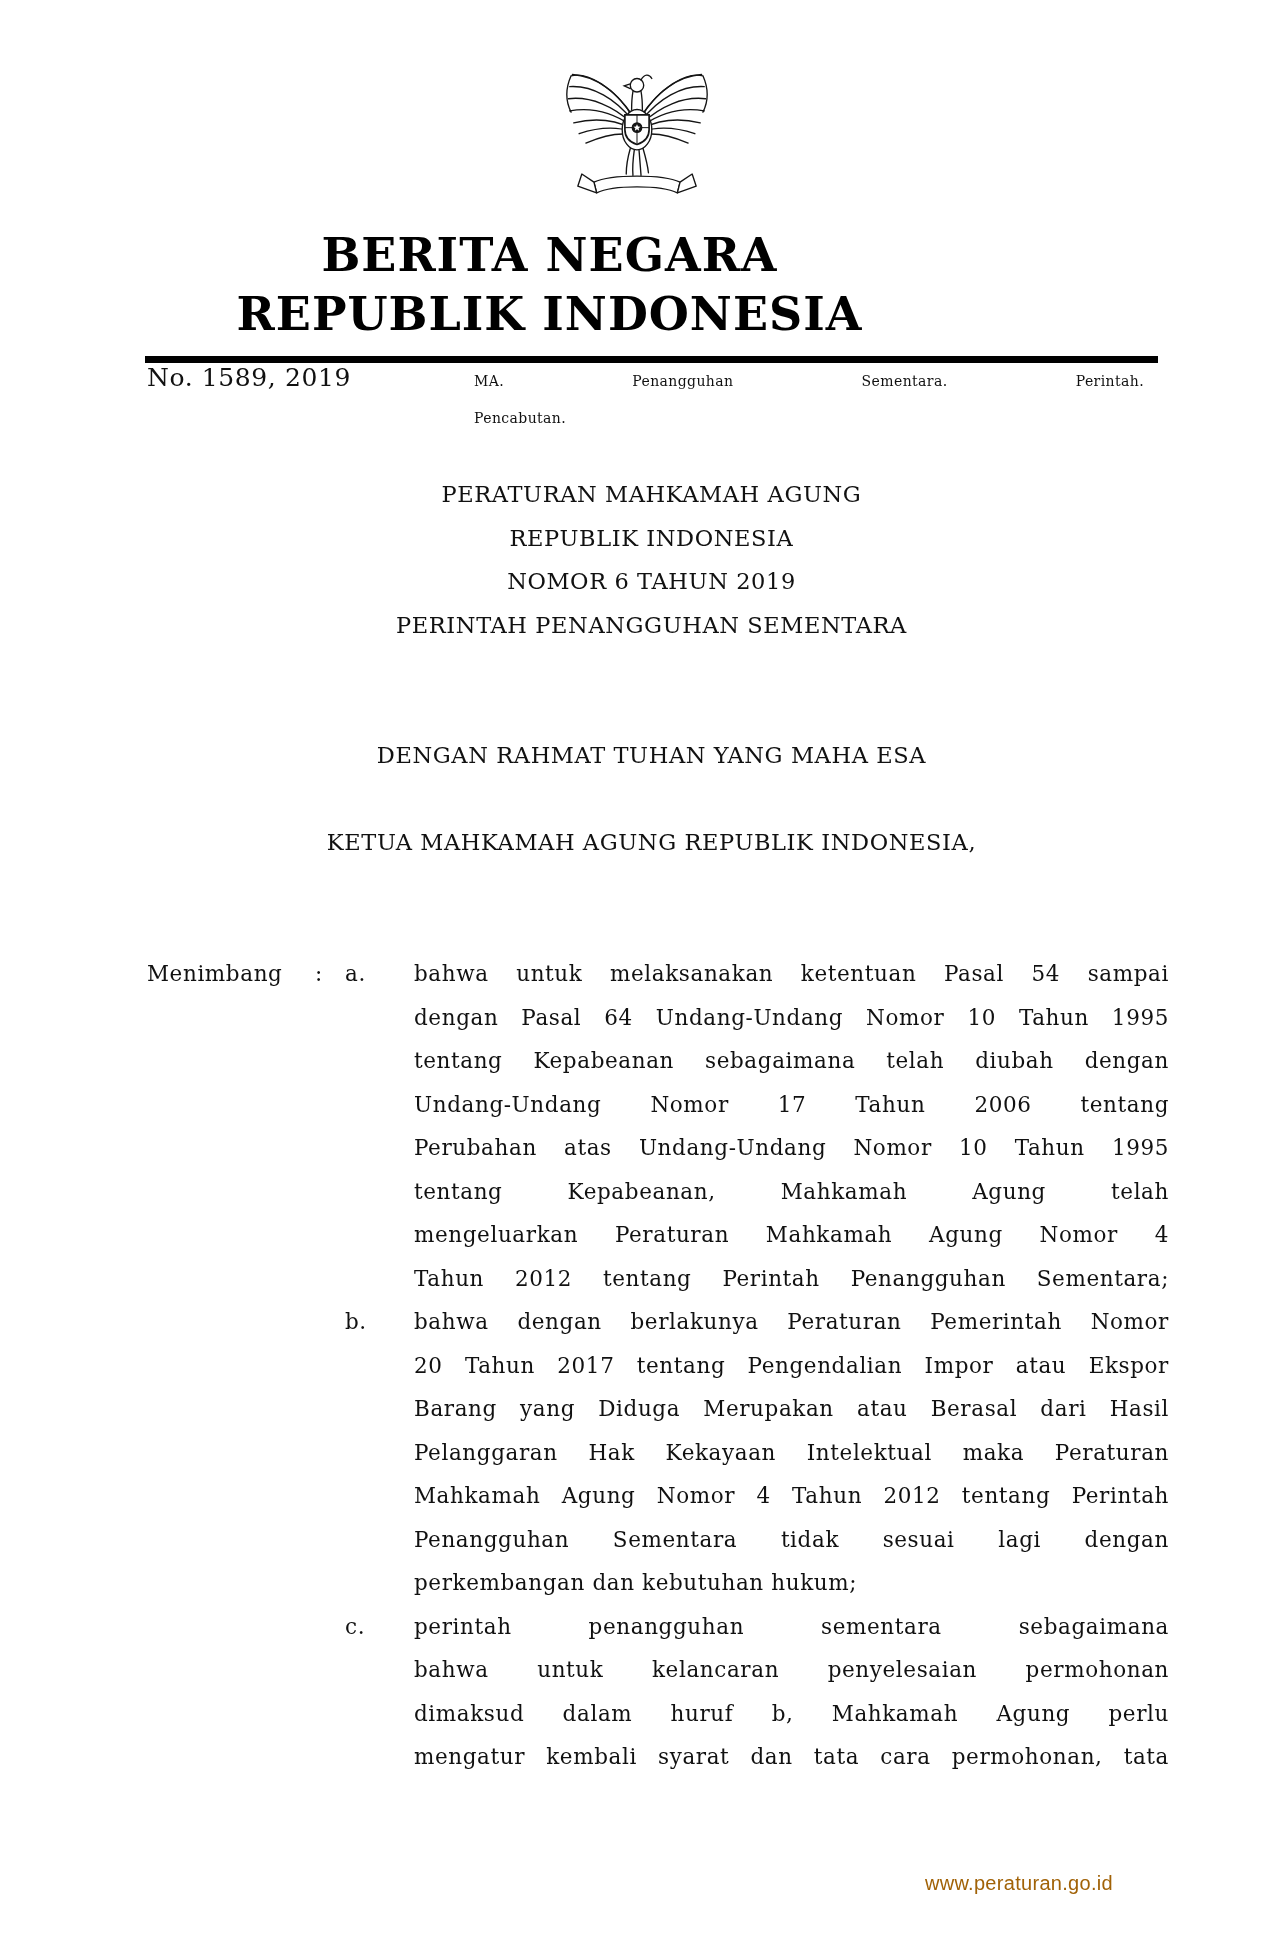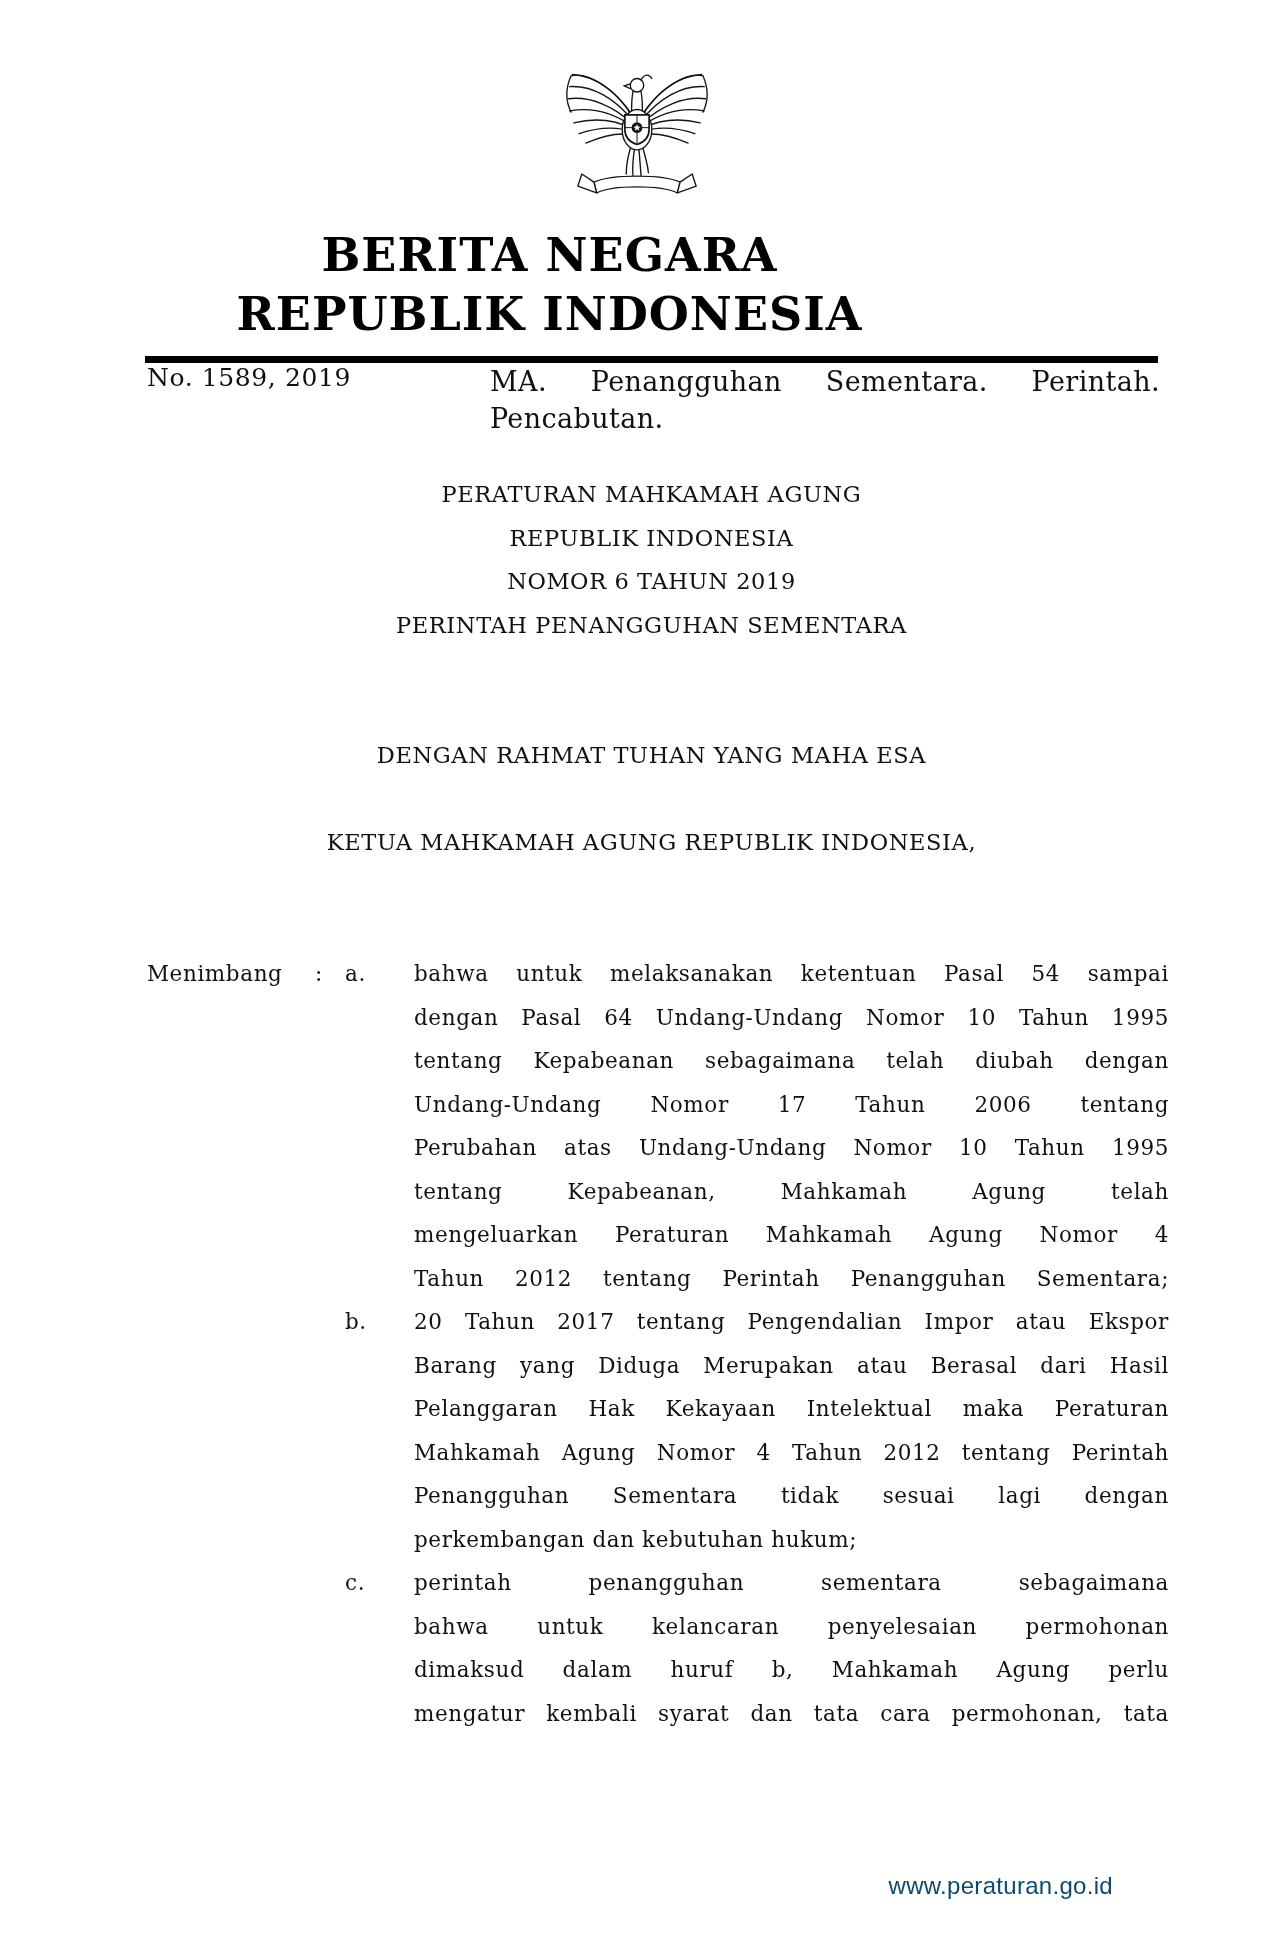--- a/index.html
+++ b/index.html
@@ -22,22 +22,22 @@
   }
   .rule {
     position: absolute; left: 145px; top: 356px;
     width: 1013px; height: 7px; background: #000;
   }
   .number-line {
     position: absolute; left: 147px; top: 363px;
     font-size: 25px; letter-spacing: 0.6px;
   }
   .subject {
-    position: absolute; left: 490px; top: 363px; width: 670px;
-    font-size: 27px; line-height: 37px; letter-spacing: 0.4px;
+    position: absolute; left: 474px; top: 363px; width: 670px;
+    font-size: 14px; line-height: 37px; letter-spacing: 0.4px;
   }
   .subject .jfirst { text-align: justify; text-align-last: justify; }
   .doc-title {
     position: absolute; left: 145px; top: 473px; width: 1013px;
     text-align: center; font-size: 22.5px; line-height: 43.5px;
     letter-spacing: 0.6px;
   }
   .invocation, .addressee {
     position: absolute; left: 145px; width: 1013px;
     text-align: center; font-size: 22.5px; letter-spacing: 0.6px;
@@ -54,21 +54,21 @@
   .c-colon { width: 30px;  flex: 0 0 30px; }
   .c-items { width: 815px; flex: 0 0 815px; }
   .c-item  { display: flex; }
   .item-marker { width: 60px; flex: 0 0 60px; }
   .item-lines  { width: 755px; flex: 0 0 755px; margin-left: 9px; }
   .jline { text-align: justify; text-align-last: justify; }
   .jline.last-left { text-align-last: left; }
   .footer-site {
     position: absolute; top: 1872px; right: 162px;
     font-family: "Liberation Sans", "DejaVu Sans", sans-serif;
-    font-size: 24px; color: #0c4a6e; letter-spacing: 0.3px;
+    font-size: 20px; color: #a16207; letter-spacing: 0.3px;
   }
 </style>
 </head>
 <body>
 
 <div class="page">
 
   <div class="emblem">
     <svg viewBox="0 0 220 240" width="148" height="162" xmlns="http://www.w3.org/2000/svg">
       <g id="lwing" stroke="#151515" stroke-width="2" fill="none" stroke-linecap="round">
@@ -147,20 +147,21 @@
             <div class="jline">Perubahan atas Undang-Undang Nomor 10 Tahun 1995</div>
             <div class="jline">tentang Kepabeanan, Mahkamah Agung telah</div>
             <div class="jline">mengeluarkan Peraturan Mahkamah Agung Nomor 4</div>
             <div class="jline">Tahun 2012 tentang Perintah Penangguhan Sementara;</div>
           </div>
   </div>
 
   <div class="c-item">
     <div class="item-marker">b.</div>
     <div class="item-lines">
+            <div class="jline">bahwa dengan berlakunya Peraturan Pemerintah Nomor</div>
             <div class="jline">20 Tahun 2017 tentang Pengendalian Impor atau Ekspor</div>
             <div class="jline">Barang yang Diduga Merupakan atau Berasal dari Hasil</div>
             <div class="jline">Pelanggaran Hak Kekayaan Intelektual maka Peraturan</div>
             <div class="jline">Mahkamah Agung Nomor 4 Tahun 2012 tentang Perintah</div>
             <div class="jline">Penangguhan Sementara tidak sesuai lagi dengan</div>
             <div class="jline last-left">perkembangan dan kebutuhan hukum;</div>
           </div>
   </div>
 
   <div class="c-item">

